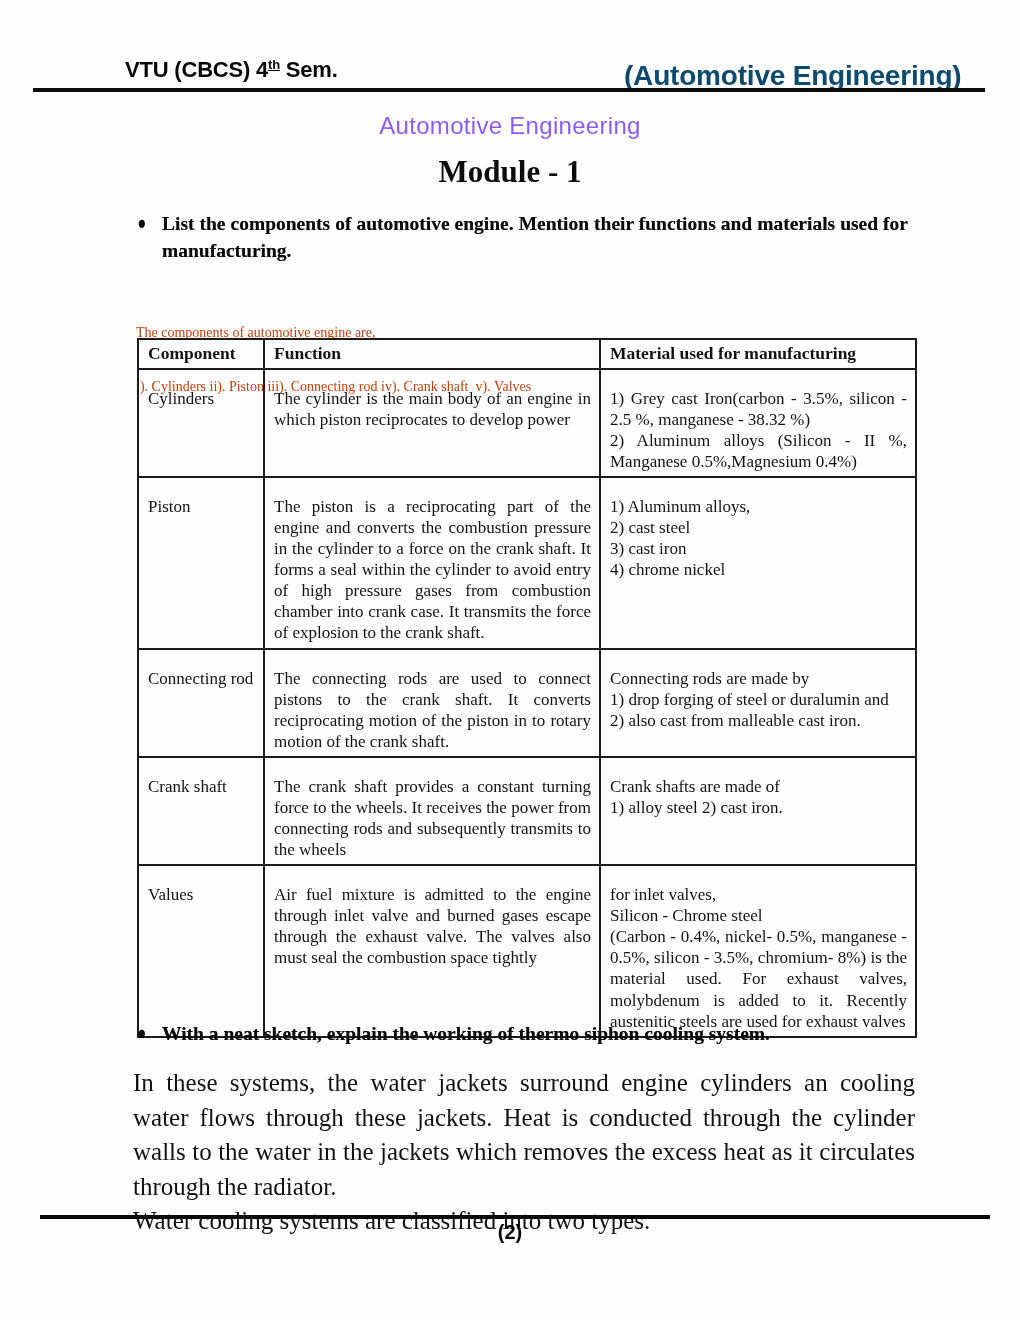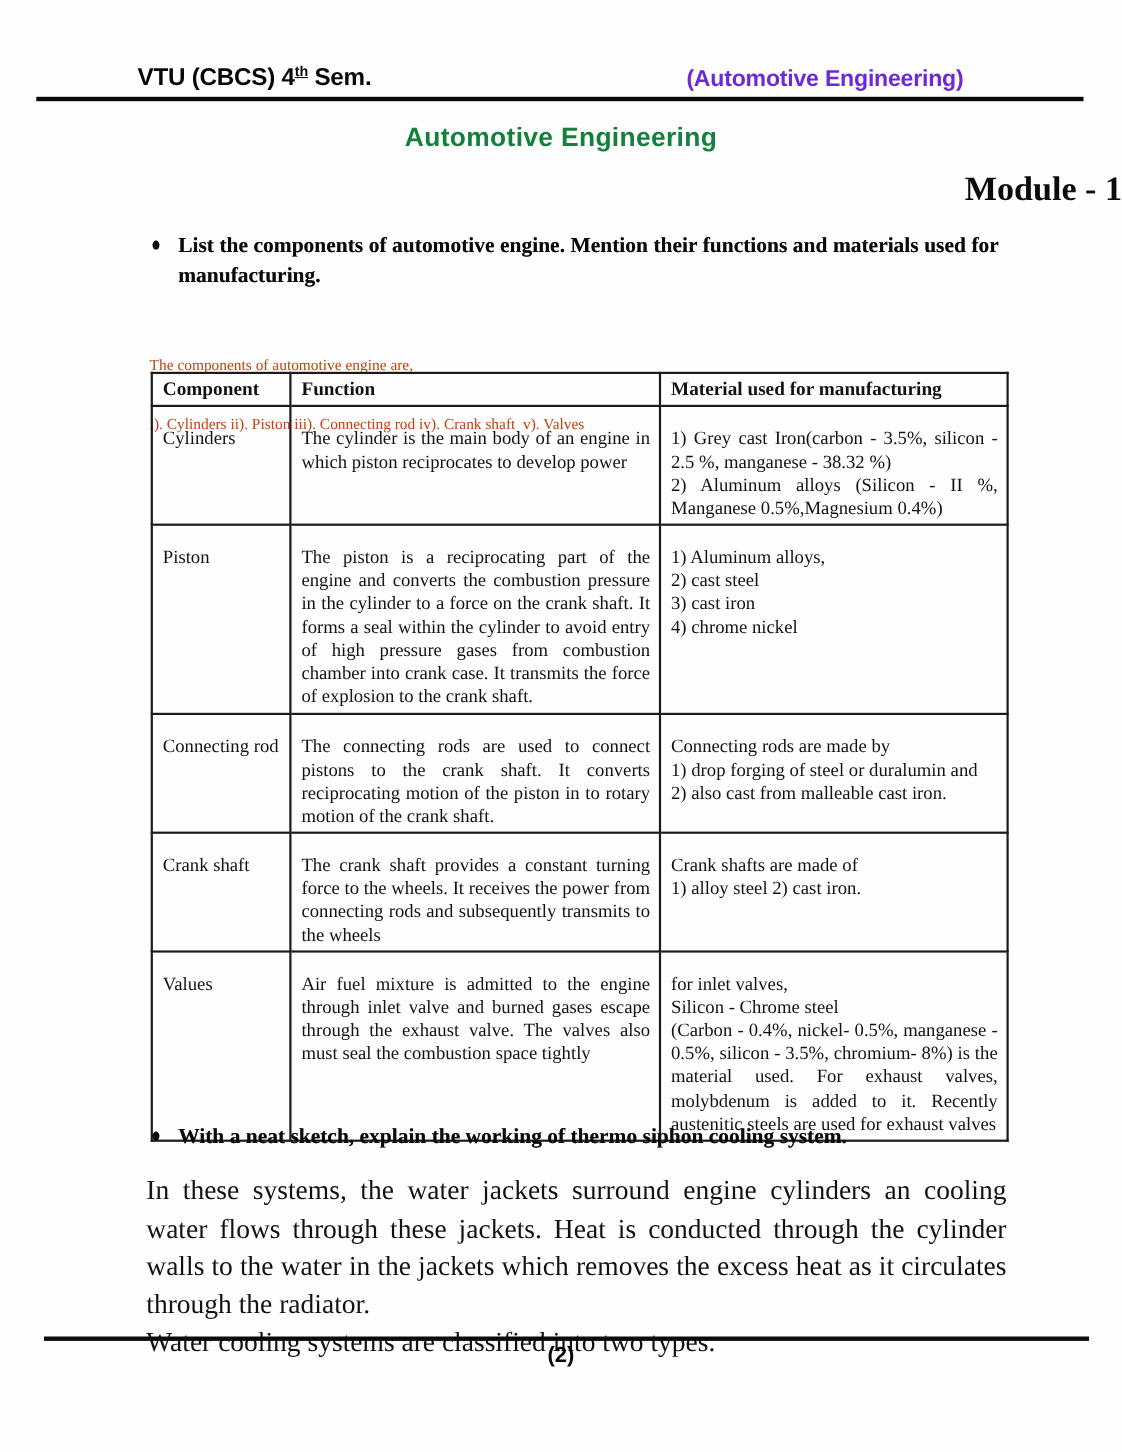--- a/index.html
+++ b/index.html
@@ -16,38 +16,38 @@
   .hdr-left{
     position:absolute;left:125px;top:57px;
     font-family:"Liberation Sans", sans-serif;
     font-weight:bold;font-size:22px;color:#070707;
     letter-spacing:-0.2px;
   }
   .hdr-left sup{font-size:13px;line-height:0;text-decoration:underline;}
   .hdr-right{
     position:absolute;left:624px;top:60px;
     font-family:"Liberation Sans", sans-serif;
-    font-weight:bold;font-size:21px;color:#6d28d9;
+    font-weight:bold;font-size:28px;color:#0c4a6e;
     letter-spacing:-0.2px;
   }
   .hdr-rule{
     position:absolute;left:33px;top:88px;width:952px;height:4px;
     background:#0a0a0a;
   }
   
   .doc-title{
     position:absolute;left:0;right:0;top:112px;
     text-align:center;
     font-family:"Liberation Sans", sans-serif;
-    font-weight:bold;font-size:24px;color:#15803d;
+    font-weight:normal;font-size:24px;color:#8b5cf6;
     letter-spacing:0.3px;
   }
   .module-title{
     position:absolute;left:0;right:0;top:154px;
-    text-align:right;
+    text-align:center;
     font-family:"Liberation Serif", serif;
     font-weight:bold;font-size:31px;color:#0b0b0b;
   }
   
   .question{
     position:absolute;left:136px;width:772px;
     padding-left:26px;box-sizing:border-box;
     font-weight:bold;font-size:19.5px;line-height:1.38;
     color:#0a0a0a;text-align:justify;
     text-shadow:0 0 0.4px rgba(0,0,0,0.55);

